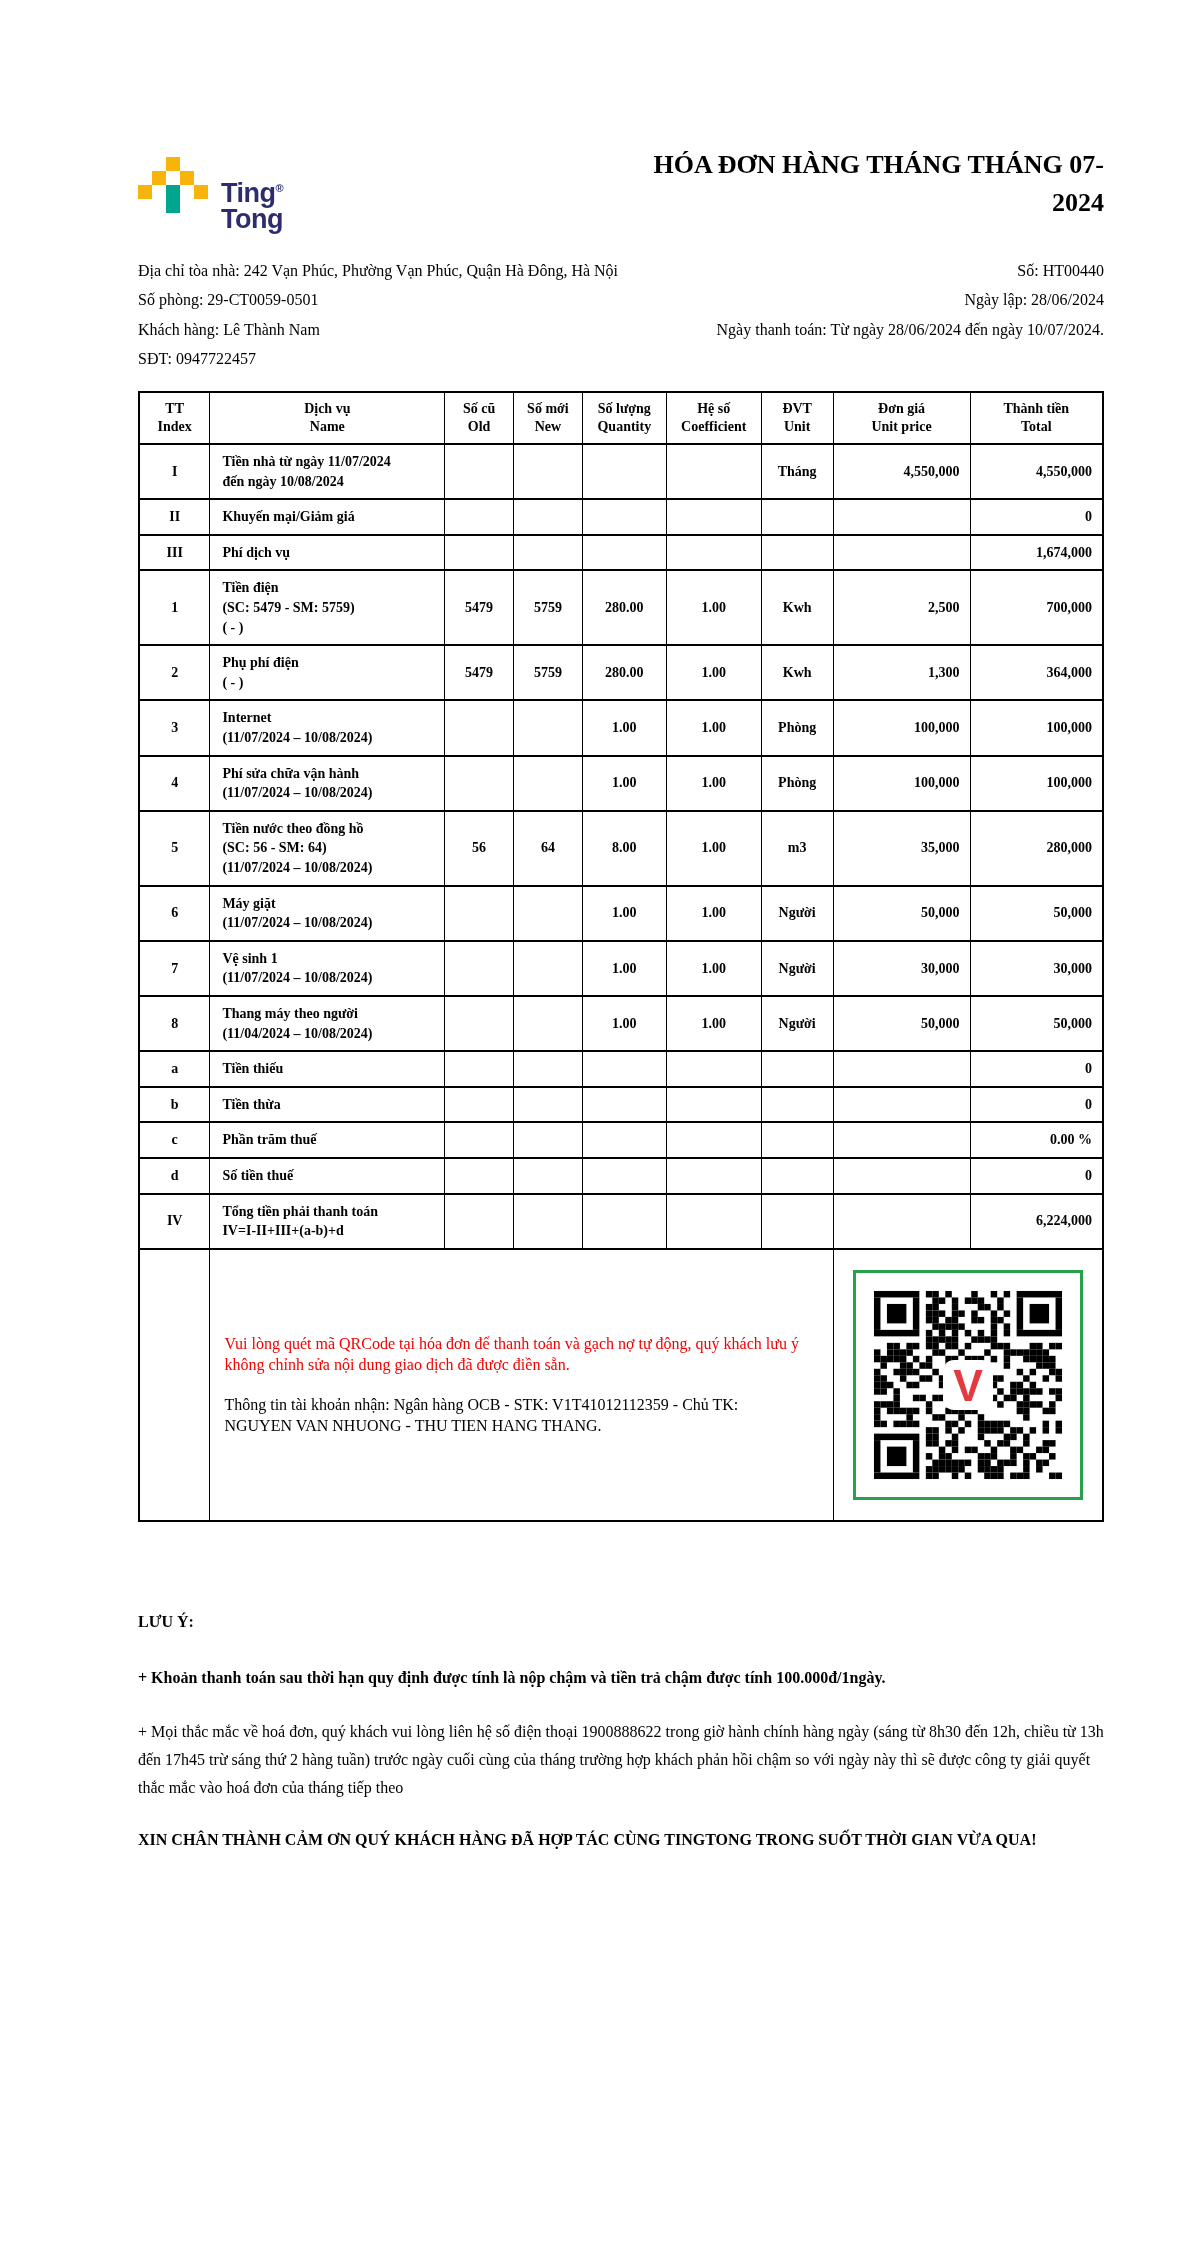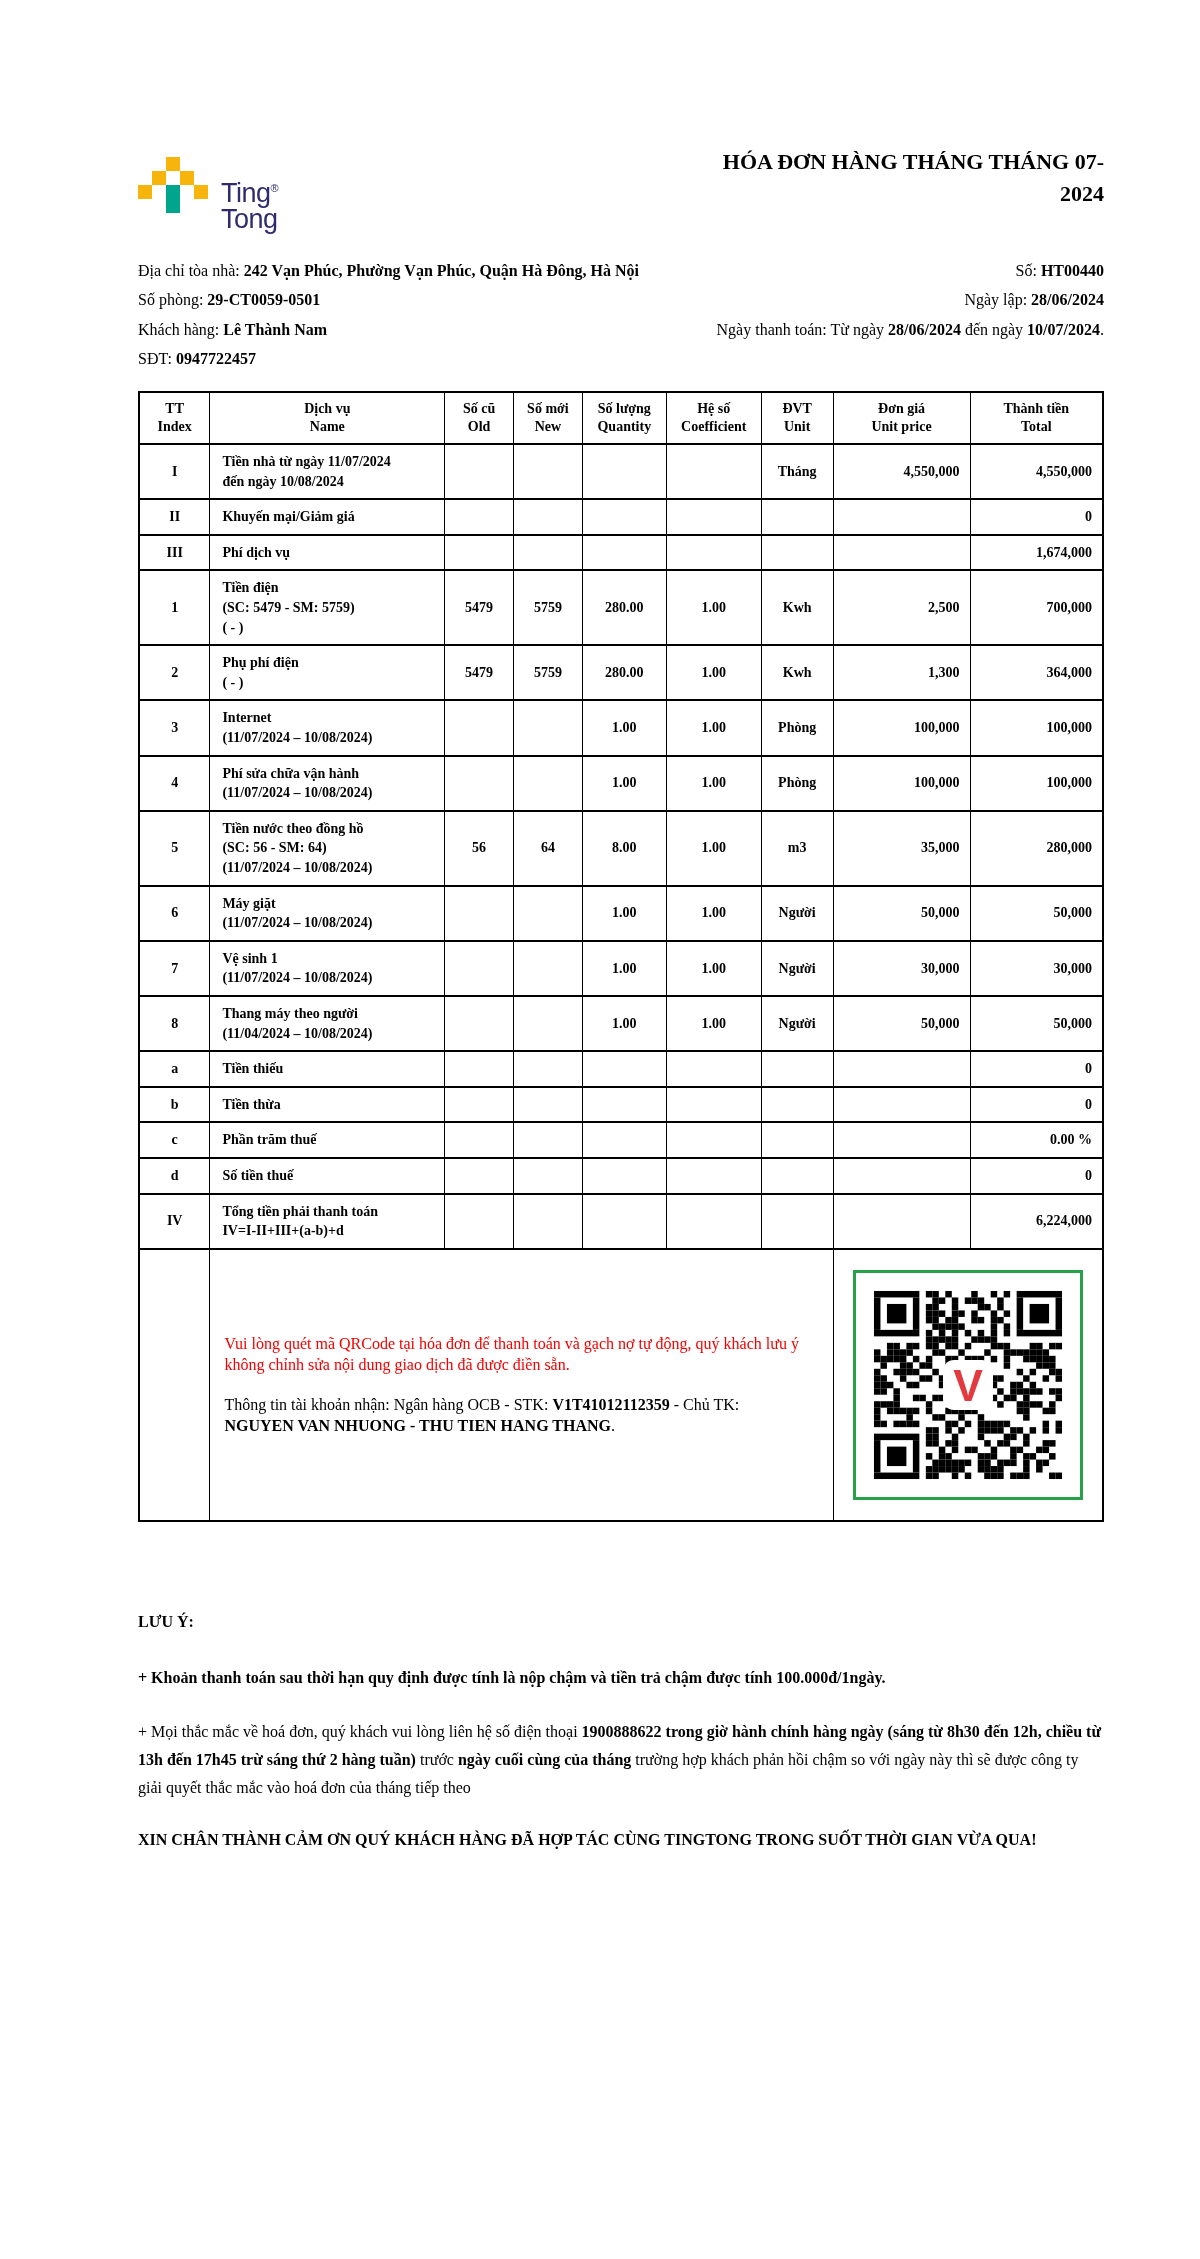--- a/index.html
+++ b/index.html
@@ -6,35 +6,35 @@
     --red:#f40000; --green:#27a249; --navy:#2e2c6f;
     --yellow:#f7b50c; --teal:#00a58e; --vred:#e23a3f;
   }
   *{box-sizing:border-box;}
   html,body{margin:0;padding:0;background:#fff;}
   body{
     width:1200px;min-height:2259px;
     padding:140px 96px 60px 138px;
     font-family:"Liberation Serif",serif;color:#000;
   }
-  .b{font-weight:bold;}
+  .b{font-weight:normal;}
   
   .hdr{display:flex;justify-content:space-between;align-items:flex-start;}
   .logo{display:flex;align-items:center;gap:11px;}
   .logo-icon{position:relative;width:72px;height:58px;}
   .logo-icon i{position:absolute;width:14px;height:14px;}
   .logo-icon i.y{background:var(--yellow);}
   .logo-icon i.t{background:var(--teal);}
   .li1{left:28px;top:0;} .li2{left:14px;top:14px;} .li3{left:42px;top:14px;}
   .li4{left:0;top:28px;} .li5{left:56px;top:28px;}
   .li6{left:28px;top:28px;} .li7{left:28px;top:42px;}
-  .logo-text{font-family:"Liberation Sans",sans-serif;font-weight:normal;font-size:27px;
+  .logo-text{font-family:"Liberation Sans",sans-serif;font-weight:bold;font-size:27px;
     line-height:.95;color:var(--navy);letter-spacing:-.5px;margin-top:41px;}
   .logo-text sup{font-size:11px;}
-  .title{max-width:560px;text-align:right;font-size:22px;font-weight:bold;line-height:1.45;margin-top:6px;}
+  .title{max-width:560px;text-align:right;font-size:26px;font-weight:bold;line-height:1.45;margin-top:6px;}
   
   .info{display:flex;justify-content:space-between;margin-top:24px;font-size:16px;line-height:1.82;}
   .info-left{width:505px;}
   .info-right{width:450px;text-align:right;}
   
   table.svc{width:966px;margin-top:18px;border-collapse:collapse;border:2px solid #000;
     font-size:14px;font-weight:bold;}
   .svc th,.svc td{border:1px solid #000;border-top-width:2px;border-bottom-width:2px;}
   .svc th{padding:7px 12px;text-align:center;line-height:1.3;vertical-align:middle;}
   .svc td{padding:7px 6px;vertical-align:middle;line-height:1.4;}

